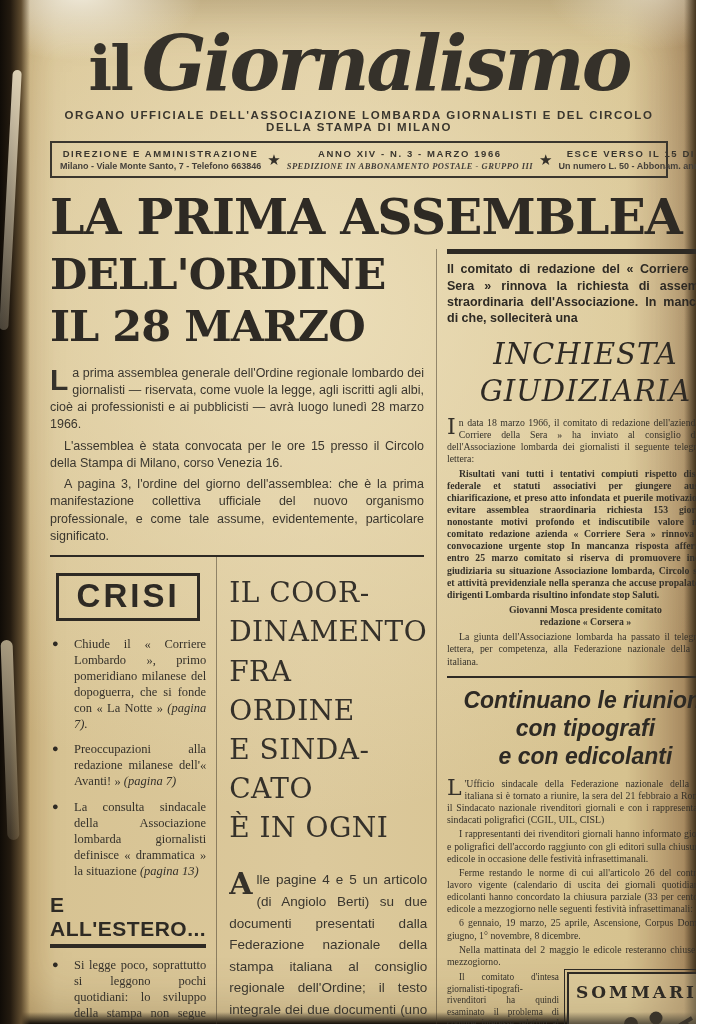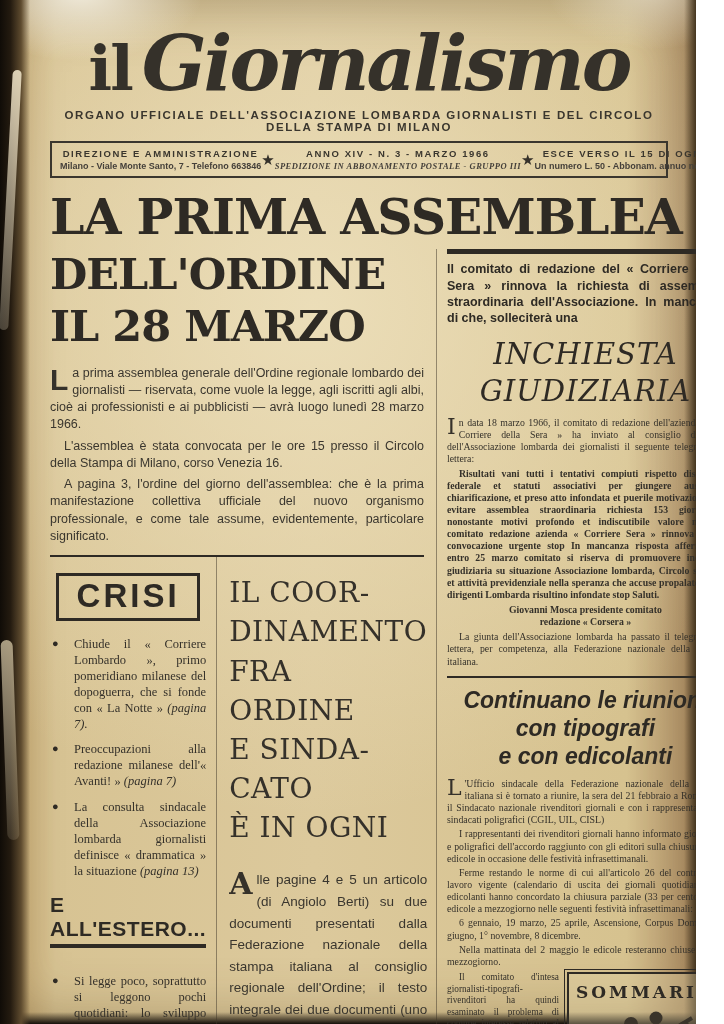--- a/index.html
+++ b/index.html
@@ -33,21 +33,21 @@
   .content{position:absolute;left:50px;right:28px;top:26px;}
 
   
   .logo-row{display:flex;align-items:baseline;justify-content:center;gap:10px;}
   .logo-il{font-family:"DejaVu Serif",serif;font-weight:bold;font-size:62px;letter-spacing:-2px;color:#35312a;}
   .logo-main{font-family:"DejaVu Serif",serif;font-weight:bold;font-style:italic;font-size:76px;
     letter-spacing:-3px;color:#35312a;line-height:1;}
   .subtitle{margin-top:4px;text-align:center;font-family:"Liberation Sans",sans-serif;
     font-weight:bold;font-size:11.5px;letter-spacing:1.6px;color:#3a362e;}
   .infobar{margin-top:8px;border:2px solid #3a362e;display:flex;align-items:center;
-    padding:5px 8px;}
+    padding:5px 8px;gap:6px;}
   .infocell{flex:1;text-align:center;}
   .infotitle{font-family:"Liberation Sans",sans-serif;font-weight:bold;font-size:9.5px;
     letter-spacing:1.6px;color:#3a362e;white-space:nowrap;}
   .infosub{font-family:"Liberation Sans",sans-serif;font-weight:bold;font-size:9px;
     color:#45403a;white-space:nowrap;margin-top:2px;}
   .infosub.it{font-family:"Liberation Serif",serif;font-style:italic;font-size:8.5px;letter-spacing:.5px;}
   .star{font-size:15px;color:#35312a;}
 
   
   .headline1{margin-top:14px;font-family:"DejaVu Serif",serif;font-weight:bold;font-size:49px;
@@ -77,21 +77,21 @@
   
   .crisi-box{display:block;width:130px;margin:16px auto 16px auto;border:3px solid #2e2a24;
     text-align:center;padding:1px 4px 3px 4px;
     font-family:"Liberation Sans",sans-serif;font-weight:bold;font-size:33px;letter-spacing:3px;color:#2e2a24;}
   .blist{list-style:none;margin:0;padding:0;}
   .blist li{position:relative;padding-left:24px;margin-bottom:10px;
     font-family:"Liberation Serif",serif;font-size:12.5px;line-height:1.27;text-align:justify;color:#35312a;}
   .blt{position:absolute;left:2px;top:0;font-size:11px;color:#2e2a24;}
   .pageref{font-style:italic;}
 
-  .estero-title{margin:14px 0 26px 0;padding-bottom:3px;border-bottom:4px solid #2e2a24;
+  .estero-title{margin:14px 0 10px 0;padding-bottom:3px;border-bottom:4px solid #2e2a24;
     font-family:"Liberation Sans",sans-serif;font-weight:bold;font-size:21px;letter-spacing:.5px;color:#2e2a24;}
 
   
   .coord-head{margin-top:16px;font-family:"DejaVu Serif",serif;font-size:28px;line-height:1.4;
     color:#35312a;letter-spacing:.5px;}
   .coord-body{margin-top:22px;font-family:"Liberation Sans",sans-serif;font-size:13.5px;
     line-height:1.6;text-align:justify;color:#3a362e;}
 
   
   .kicker-bar{height:5px;background:#2e2a24;margin-bottom:7px;}

